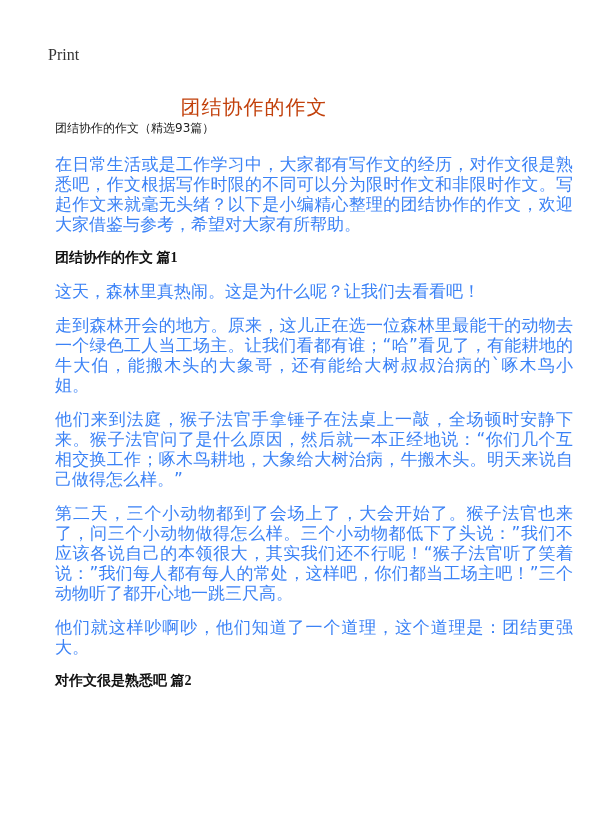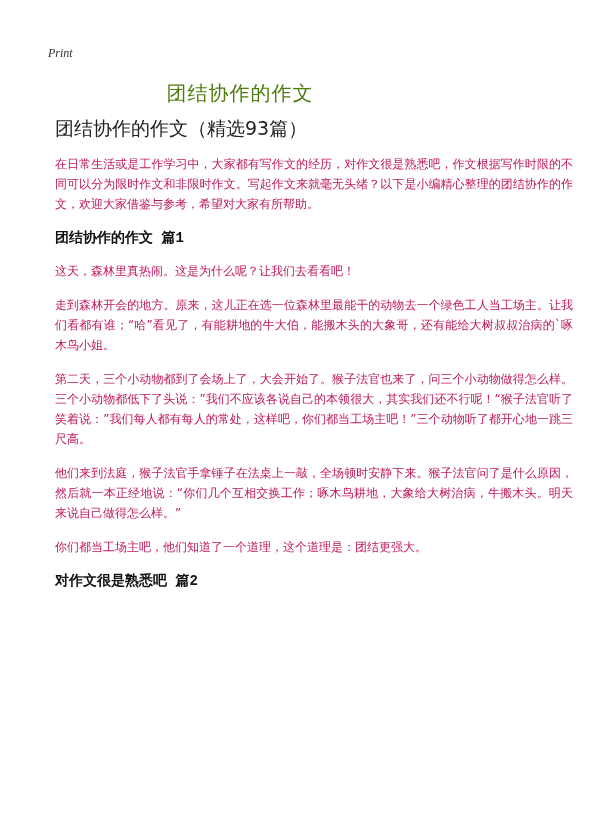--- a/index.html
+++ b/index.html
@@ -20,57 +20,56 @@
       left: 0;
       top: 0;
       width: 600px;
       height: 828px;
     }
     .print-label {
       position: absolute;
       left: 48px;
       top: 46px;
       font-family: "Liberation Serif", "DejaVu Serif", serif;
-      font-size: 12px;
+      font-size: 16px;
       color: #333;
-      font-style: italic;
     }
     .title {
       position: absolute;
       left: 0;
       width: 476px;
       top: 78px;
       text-align: center;
       font-size: 20px;
       font-weight: normal;
-      color: #4d7c0f;
+      color: #c2410c;
       letter-spacing: 1px;
-      margin: 2px;
+      margin: 16px;
     }
     .content {
       position: absolute;
       left: 55px;
       top: 118px;
       width: 518px;
     }
     .subtitle {
-      font-size: 19px;
+      font-size: 12px;
       line-height: 20px;
       margin: 0 0 16px 0;
       color: #222;
     }
     .para {
-      font-size: 12px;
+      font-size: 17px;
       line-height: 20px;
       margin: 0 0 14px 0;
-      color: #be185d;
+      color: #3b82f6;
       text-align: justify;
     }
     .section-heading {
-      font-family: Liberation Mono, monospace;
+      font-family: Liberation Serif, serif;
       font-size: 14px;
       font-weight: bold;
       line-height: 20px;
       margin: 0 0 13px 0;
       color: #111;
     }
     .para.intro { margin-bottom: 14px; }
   </style>
 </head>
 <body>
@@ -82,22 +81,22 @@
 
   <div class="content">
     <p class="subtitle">团结协作的作文（精选93篇）</p>
 
     <p class="para intro">在日常生活或是工作学习中，大家都有写作文的经历，对作文很是熟悉吧，作文根据写作时限的不同可以分为限时作文和非限时作文。写起作文来就毫无头绪？以下是小编精心整理的团结协作的作文，欢迎大家借鉴与参考，希望对大家有所帮助。</p>
 
     <div>
       <h2 class="section-heading">团结协作的作文 篇1</h2>
       <p class="para">这天，森林里真热闹。这是为什么呢？让我们去看看吧！</p>
       <p class="para">走到森林开会的地方。原来，这儿正在选一位森林里最能干的动物去一个绿色工人当工场主。让我们看都有谁；“哈”看见了，有能耕地的牛大伯，能搬木头的大象哥，还有能给大树叔叔治病的`啄木鸟小姐。</p>
+      <p class="para">他们来到法庭，猴子法官手拿锤子在法桌上一敲，全场顿时安静下来。猴子法官问了是什么原因，然后就一本正经地说：“你们几个互相交换工作；啄木鸟耕地，大象给大树治病，牛搬木头。明天来说自己做得怎么样。”</p>
       <p class="para">第二天，三个小动物都到了会场上了，大会开始了。猴子法官也来了，问三个小动物做得怎么样。三个小动物都低下了头说：”我们不应该各说自己的本领很大，其实我们还不行呢！“猴子法官听了笑着说：”我们每人都有每人的常处，这样吧，你们都当工场主吧！”三个动物听了都开心地一跳三尺高。</p>
-      <p class="para">他们来到法庭，猴子法官手拿锤子在法桌上一敲，全场顿时安静下来。猴子法官问了是什么原因，然后就一本正经地说：“你们几个互相交换工作；啄木鸟耕地，大象给大树治病，牛搬木头。明天来说自己做得怎么样。”</p>
-      <p class="para">你们都当工场主吧，他们知道了一个道理，这个道理是：团结更强大。</p>
+      <p class="para">他们就这样吵啊吵，他们知道了一个道理，这个道理是：团结更强大。</p>
     </div>
 
     <div>
       <h2 class="section-heading">对作文很是熟悉吧 篇2</h2>
     </div>
   </div>
 </div>
 
 </body></html>

